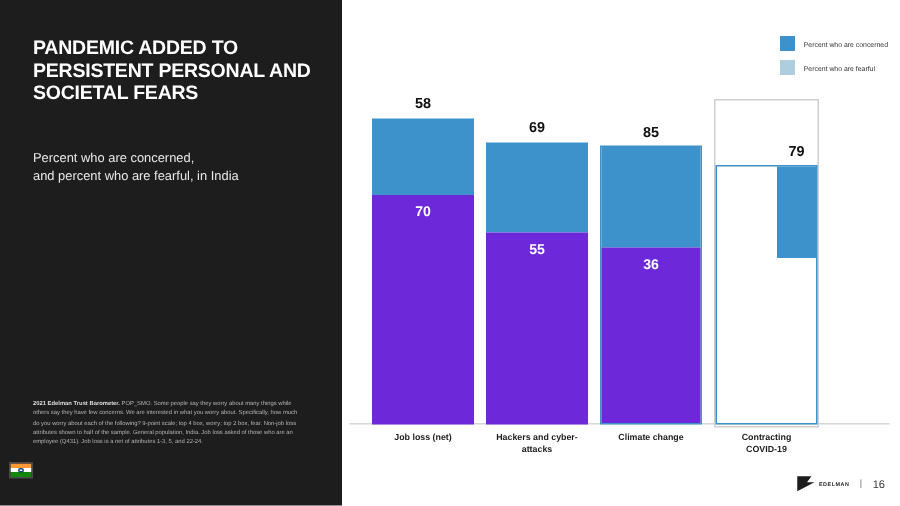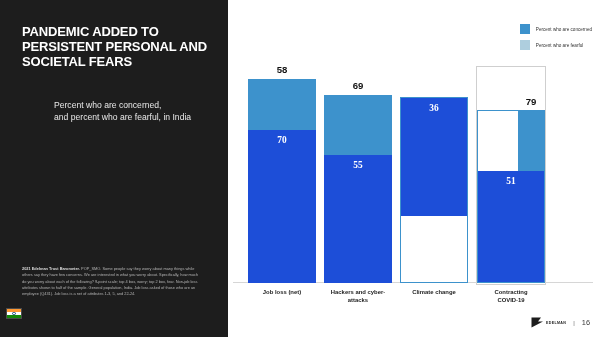--- a/index.html
+++ b/index.html
@@ -17,21 +17,21 @@
     position:absolute; left:0; top:0; width:228px; height:337px;
     background:#1d1d1d;
   }
   .title {
     position:absolute; left:22px; top:24px; width:200px;
     color:#ffffff; font-size:13px; font-weight:bold;
     line-height:1.17; letter-spacing:-0.15px; text-transform:uppercase;
   }
   .subtitle {
     position:absolute; left:22px; top:99px; width:200px;
-    color:#e8e8e8; font-size:8.6px; font-weight:normal; line-height:1.42;margin-left:32px;
+    color:#e8e8e8; font-size:8.6px; font-weight:normal; line-height:1.42;
   }
   .footnote {
     position:absolute; left:22px; top:266px; width:180px;
     color:#b4b4b4; font-size:3.9px; line-height:1.62; text-align:left;
   }
   .footnote b { color:#dedede; font-weight:bold; }
   .flag {
     position:absolute; left:6px; top:308px; width:16px; height:11px;
     border:0.5px solid #4a4a4a;
     background:linear-gradient(to bottom,#ff9933 0 33.3%,#ffffff 33.3% 66.6%,#138808 66.6% 100%);
@@ -56,21 +56,21 @@
   }
 
   .plot { position:absolute; left:0; top:0; width:372px; height:337px; }
 
   .bar-group { position:absolute; bottom:54px; width:68px; }
   .bar-col { position:relative; width:100%; display:flex; flex-direction:column; }
   .seg-top {
     background:#3d92cc; position:relative;
   }
   .seg-bot {
-    background:#1d4ed8; position:relative;font-family:Liberation Serif, serif;
+    background:#6d28d9; position:relative;
   }
   .bar-total {
     position:absolute; left:0; width:100%; text-align:center;
     font-size:9.6px; font-weight:bold; color:#111; top:-15px;
   }
   .seg-bot-val {
     position:absolute; left:0; top:5px; width:100%; text-align:center;
     font-size:9.4px; font-weight:bold; color:#ffffff;
   }
   .bar-outline { border:1px solid #3d92cc; }
@@ -147,34 +147,34 @@
           </div>
           <div class="seg-bot" style="height: 144px;">
             <span class="seg-bot-val">55</span>
           </div>
         </div>
         <div class="cat-label">Hackers and cyber-<br>attacks</div>
       </div>
 
       <div class="bar-group" style="left:172px">
         <div class="bar-col bar-outline" style="height: 186px;">
+          <div class="seg-top" style="height: 68px;">
+            <span class="bar-total">85</span>
+          </div>
           <div class="seg-bot" style="height: 118px;">
             <span class="seg-bot-val">36</span>
           </div>
         </div>
         <div class="cat-label">Climate change</div>
       </div>
 
       <div class="bar-group" style="left:249px">
         <div class="bar-col bar-outline" style="height: 173px;">
           <div class="seg-top" style="height: 61px; margin-left: 40px;">
             <span class="bar-total">79</span>
-          </div>
-          <div class="seg-bot" style="height: 112px;">
-            <span class="seg-bot-val">51</span>
           </div>
         </div>
         <div class="cat-label">Contracting<br>COVID-19</div>
       </div>
     </div>
 
     <div class="footer">
       <span class="edelman-mark">
         <svg class="edelman-flag" viewBox="0 0 26 22">
           <path d="M1 1 L20 1 L14 9 L24 9 L1 21 Z" fill="#1d1d1d"></path>

